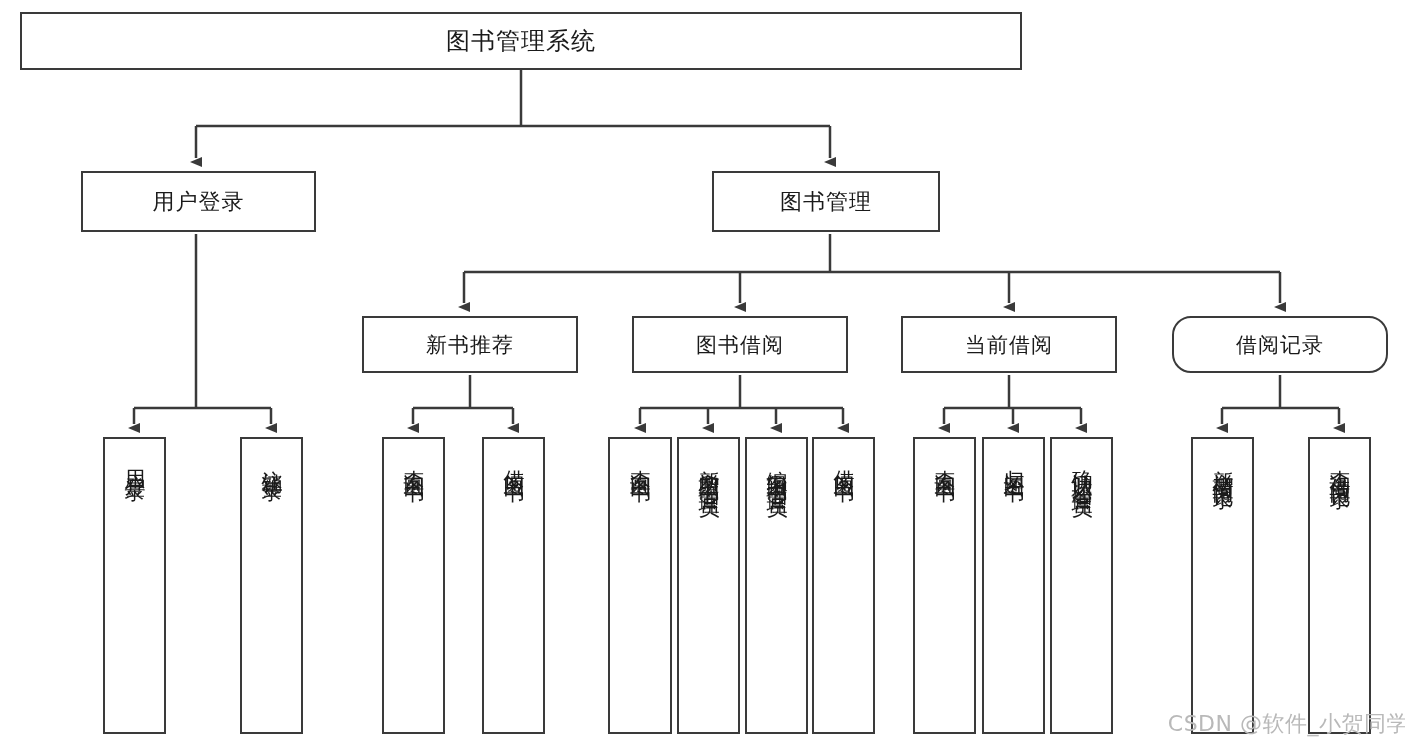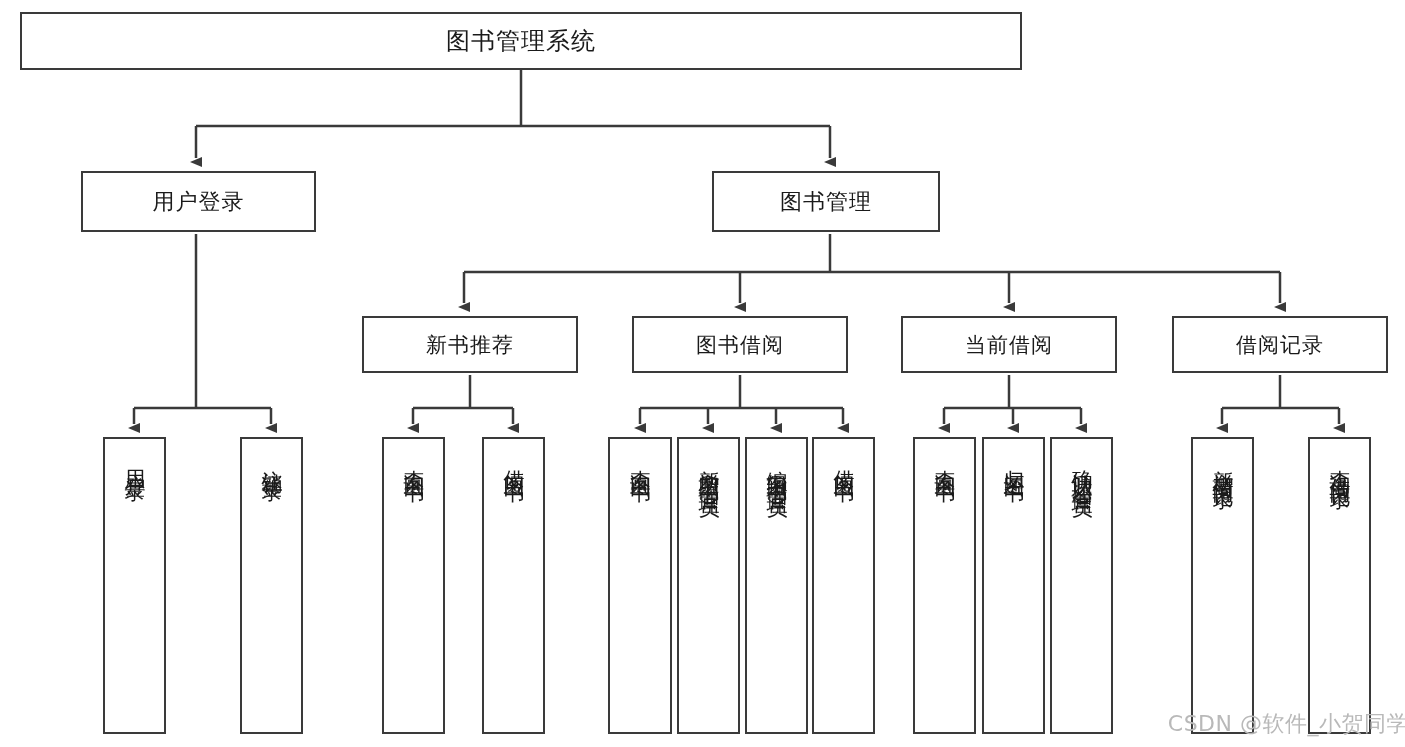--- a/index.html
+++ b/index.html
@@ -147,21 +147,21 @@
   </div>
 
   <div class="node node-l3" style="left:362px; top:316px; width:216px; height:57px;">
     <span class="htext">新书推荐</span>
   </div>
 
   <div class="node node-l3" style="left:901px; top:316px; width:216px; height:57px;justify-content:center;">
     <span class="htext">当前借阅</span>
   </div>
 
-  <div class="node node-l3" style="left:1172px; top:316px; width:216px; height:57px;">
+  <div class="node node-l3" style="left:1172px; top:316px; width:216px; height:57px;border-radius:19px;">
     <span class="htext">借阅记录</span>
   </div>
 
   <div class="node node-leaf" style="left:103px; top:437px; width:63px; height:297px;">
     <span class="vtext">用户登录</span>
   </div>
 
   <div class="node node-leaf" style="left:240px; top:437px; width:63px; height:297px;">
     <span class="vtext">注销登录</span>
   </div>

